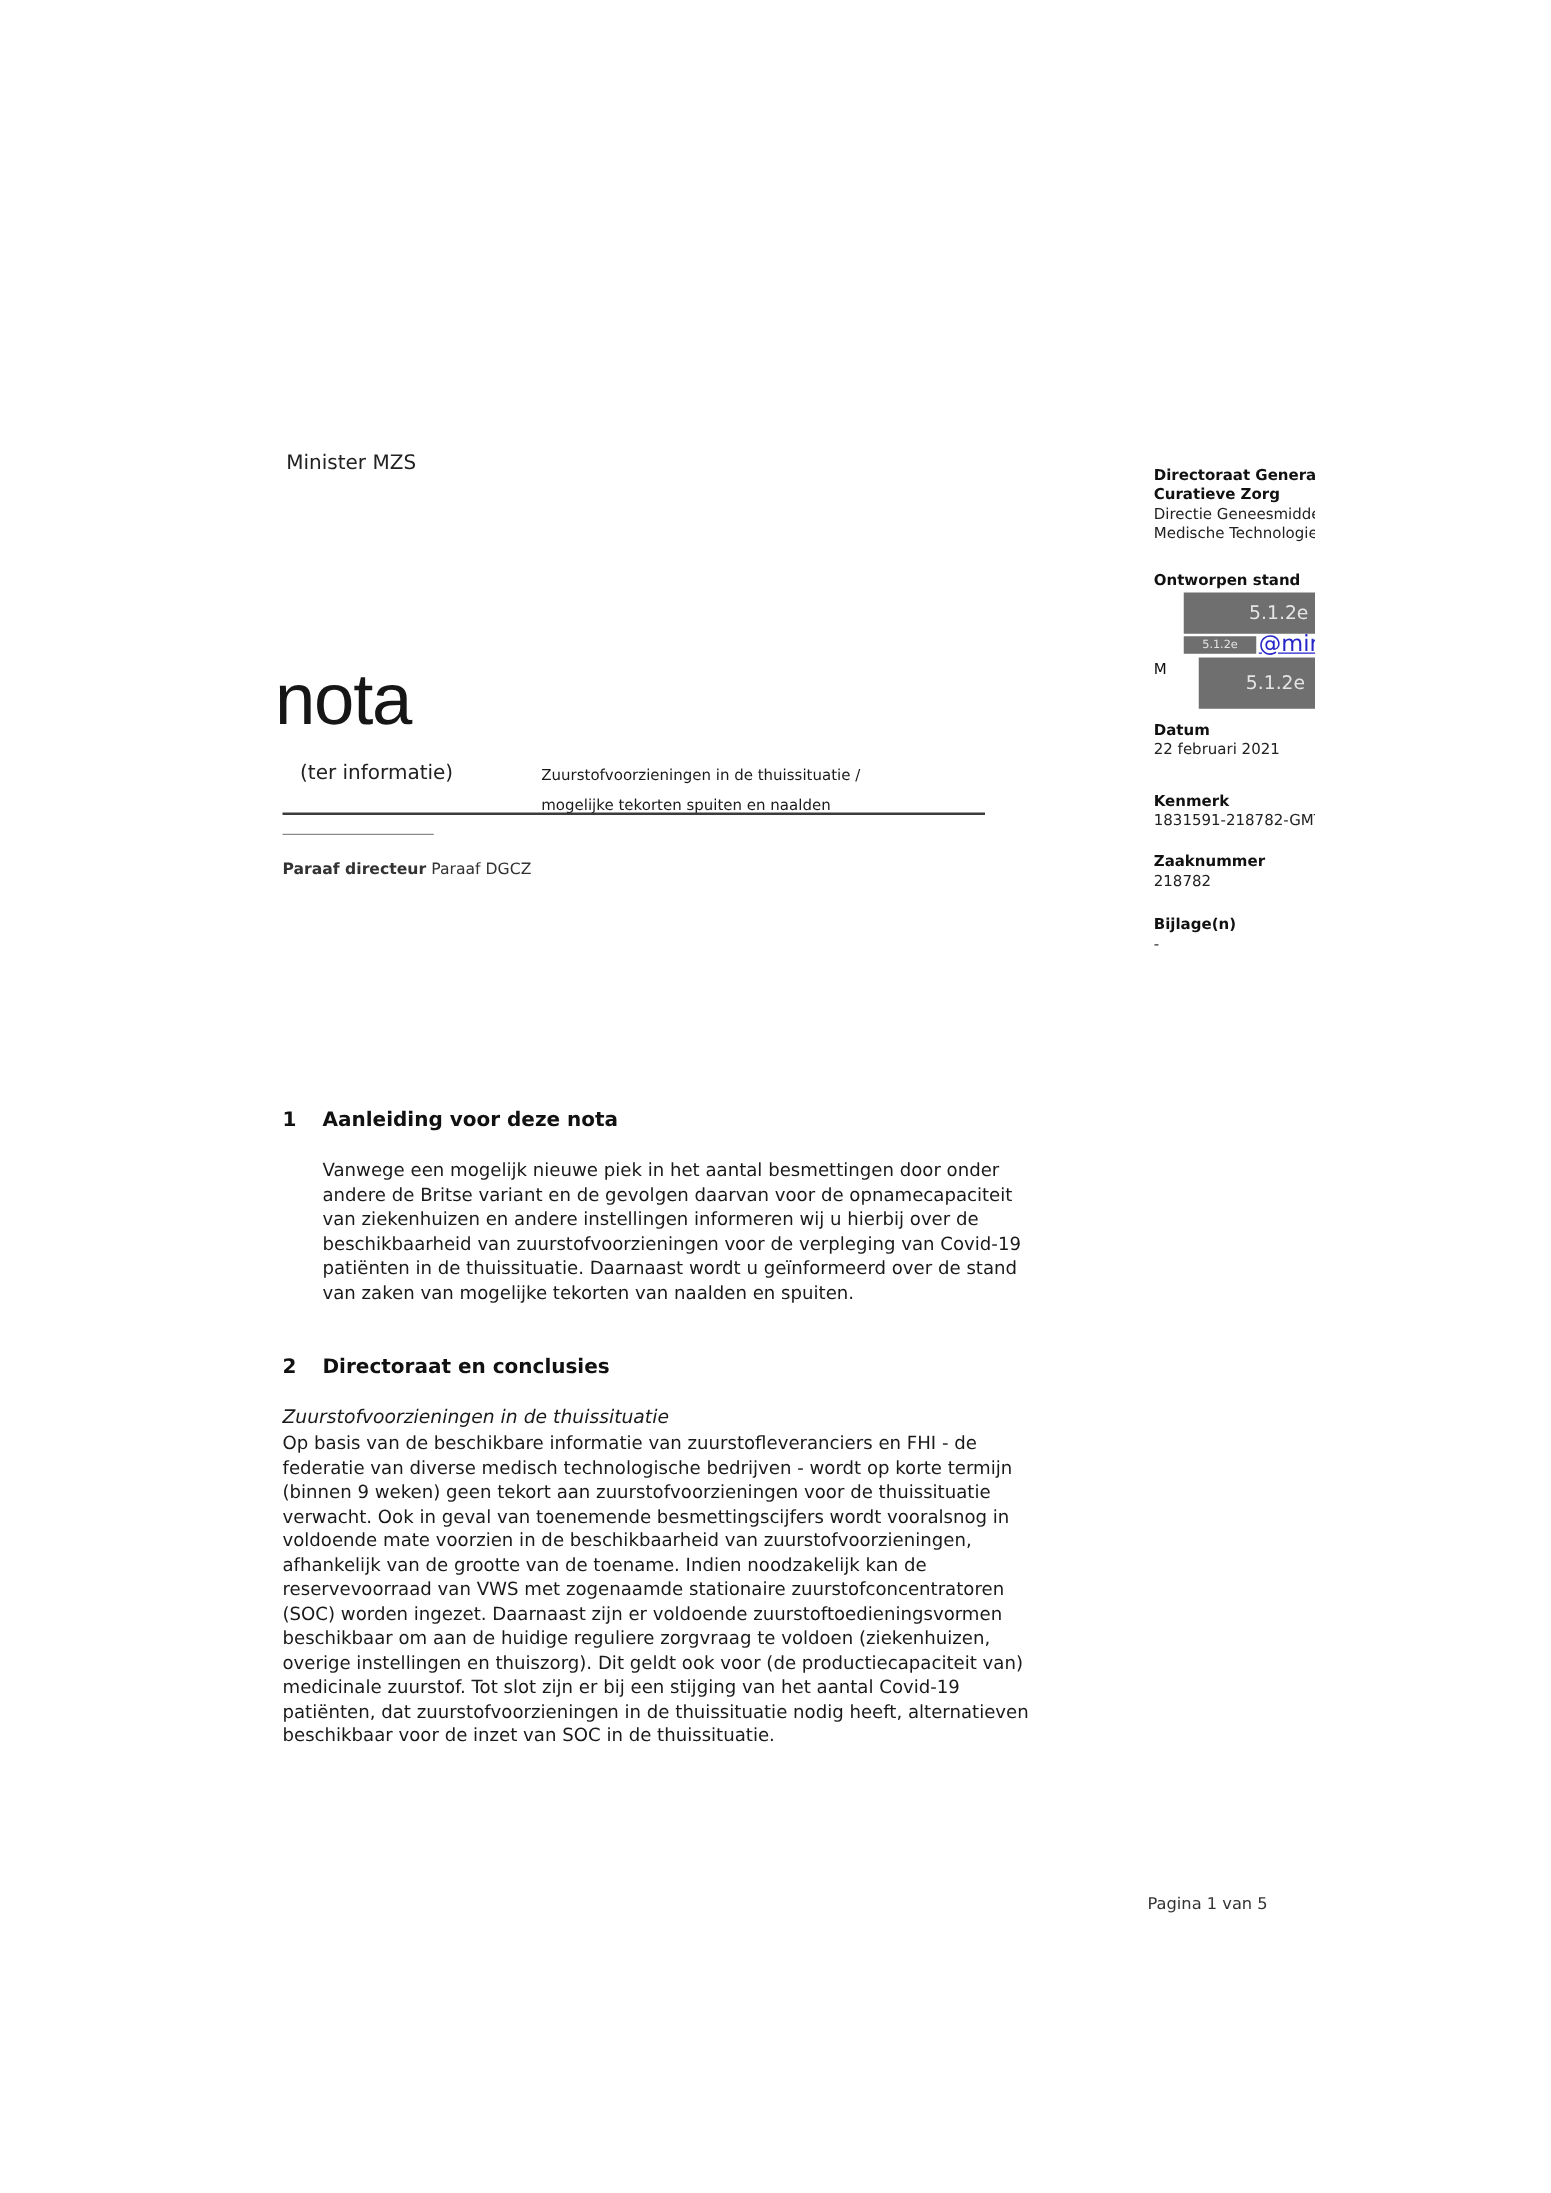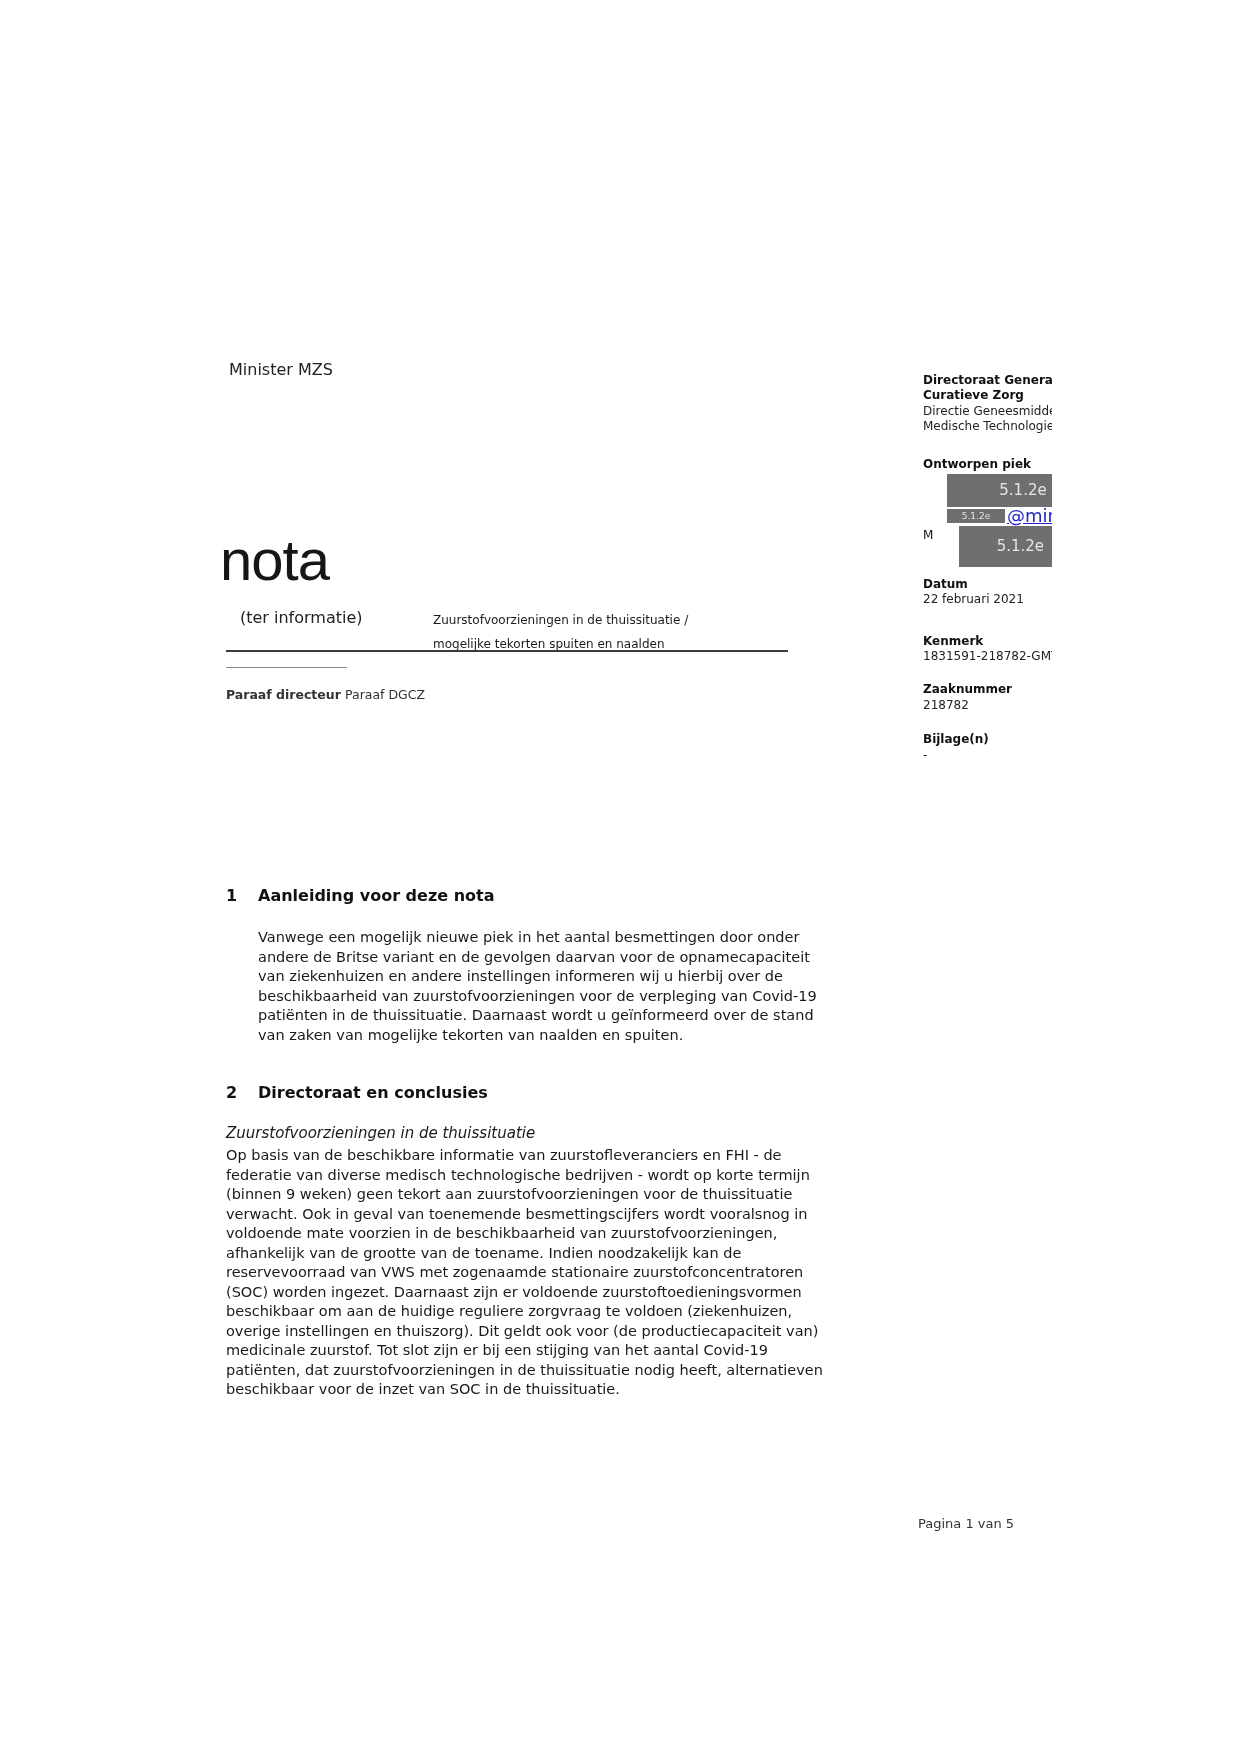--- a/index.html
+++ b/index.html
@@ -77,21 +77,21 @@
 
 
   <div class="abs recipient">Minister MZS</div>
 
   <div class="abs sidebar">
     <div class="item org-bold bold pre">Directoraat Generaal
 Curatieve Zorg</div>
     <div class="item org-reg pre">Directie Geneesmiddelen en
 Medische Technologie</div>
 
-    <div class="item lbl-ontworpen bold">Ontworpen piek</div>
+    <div class="item lbl-ontworpen bold">Ontworpen stand</div>
     <div class="item redact box1" style="background-color: rgb(111, 111, 111);">5.1.2e</div>
 
     <div class="item email-row">
       <span class="redact box2" style="background-color: rgb(111, 111, 111);">5.1.2e</span>
       <a href="#" class="email-link">@minvws.nl</a>
     </div>
 
     <div class="item m-row">
       <span class="m-label">M</span>
       <span class="redact box3" style="background-color: rgb(111, 111, 111);">5.1.2e</span>

